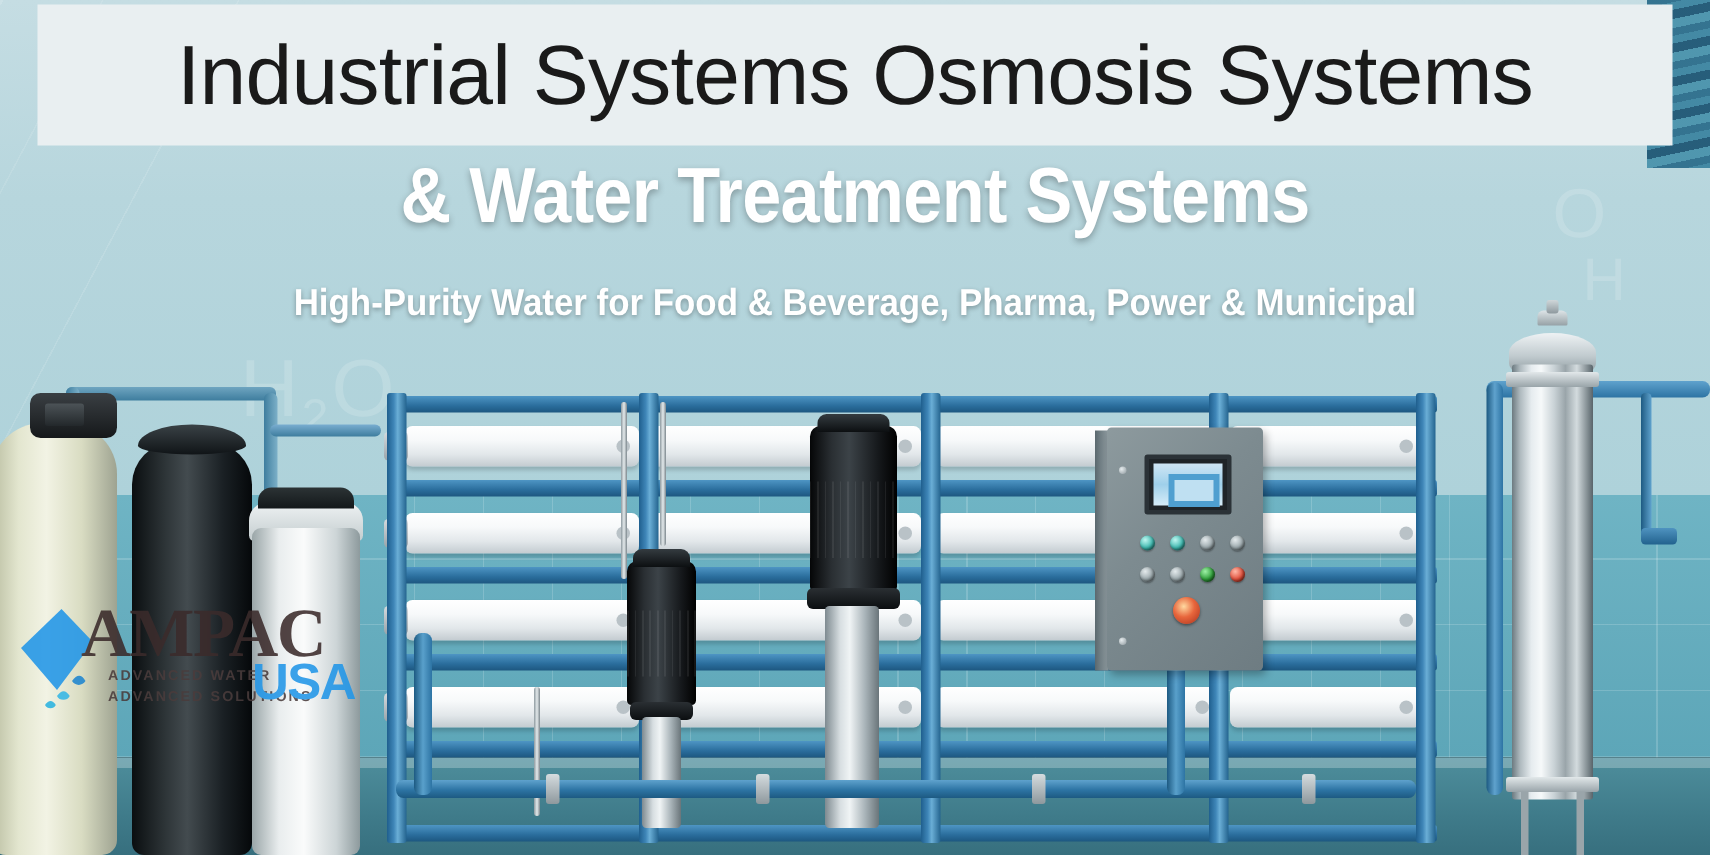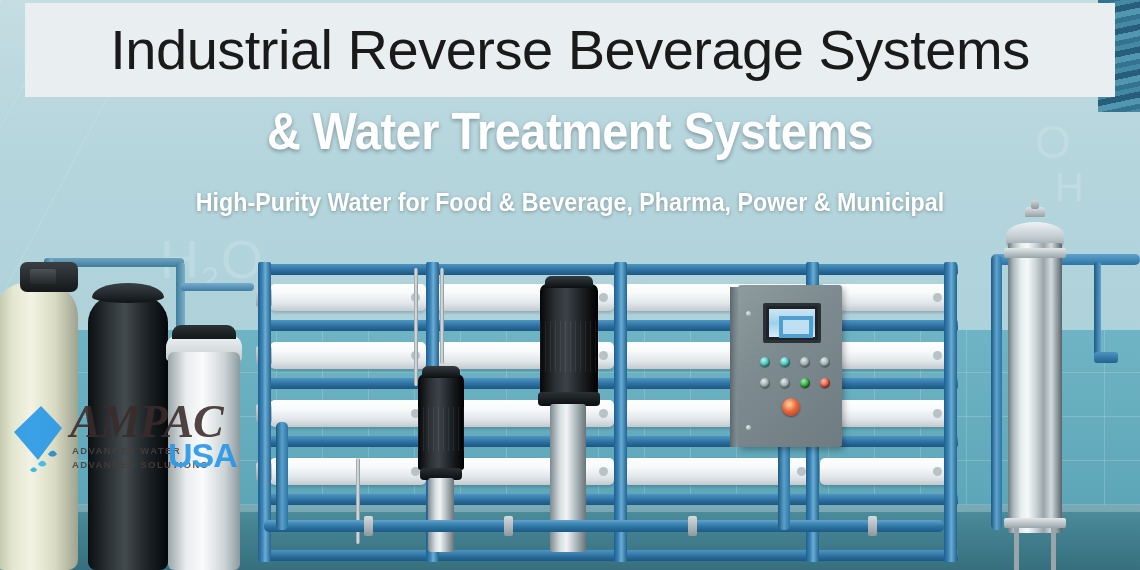--- a/index.html
+++ b/index.html
@@ -338,24 +338,24 @@
     font-family:"Liberation Sans", sans-serif;
     transform:scaleX(.93);
     text-shadow:0 1px 4px rgba(0,0,0,.32);
     white-space:nowrap;
   }
 
   
   .logo{ position:absolute; left:8px; top:398px; width:250px; height:86px; opacity:.88; }
   .logo-drop{ position:absolute; left:0; top:0; }
   .logo-ampac{
-    position:absolute; left:62px; top:1px;
+    position:absolute; left:46px; top:1px;
     font-family:"Liberation Serif", serif;
     font-size:46px; font-weight:bold; color:#3b2b2b;
-    letter-spacing:-1px; line-height:1;font-style:italic;
+    letter-spacing:-1px; line-height:1;
   }
   .logo-tag{
     position:absolute; left:64px; top:46px;
     font-family:"Liberation Sans", sans-serif;
     font-size:9.5px; font-weight:bold; color:#4a3c3c;
     letter-spacing:1.4px; line-height:1.45;
   }
   .logo-usa{
     position:absolute; left:160px; top:40px;
     font-family:"Liberation Sans", sans-serif;
@@ -485,21 +485,21 @@
     <div class="filter"></div>
     <div class="filter-band" style="top:248px;"></div>
     <div class="filter-band" style="top:518px;"></div>
     <div class="filter-legs"></div>
   </div>
 
   <div class="headline-2">&amp; Water Treatment Systems</div>
   <div class="subhead">High-Purity Water for Food &amp; Beverage, Pharma, Power &amp; Municipal</div>
 
   <div class="headline-box">
-    <div class="headline-1">Industrial Reverse Beverage Systems</div>
+    <div class="headline-1">Industrial Systems Osmosis Systems</div>
   </div>
 
   <div class="logo">
     <svg class="logo-drop" width="62" height="78" viewBox="0 0 62 78">
       <path d="M6 34 L33 8 L54 30 L30 62 Z" fill="#2196e8"></path>
       <path d="M40 56 q5 -7 9 0 a5.2 5.2 0 0 1 -9 0 z" fill="#1e86d0"></path>
       <path d="M30 66 q4.5 -6.5 8.5 0 a4.8 4.8 0 0 1 -8.5 0 z" fill="#35b7e6"></path>
       <path d="M22 72 q3.8 -5.5 7.2 0 a4.1 4.1 0 0 1 -7.2 0 z" fill="#2bb3e0"></path>
     </svg>
     <div class="logo-ampac">AMPAC</div>

